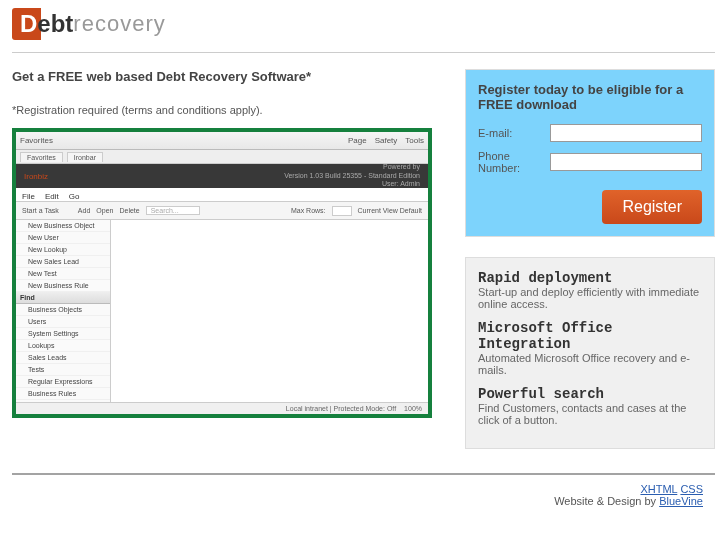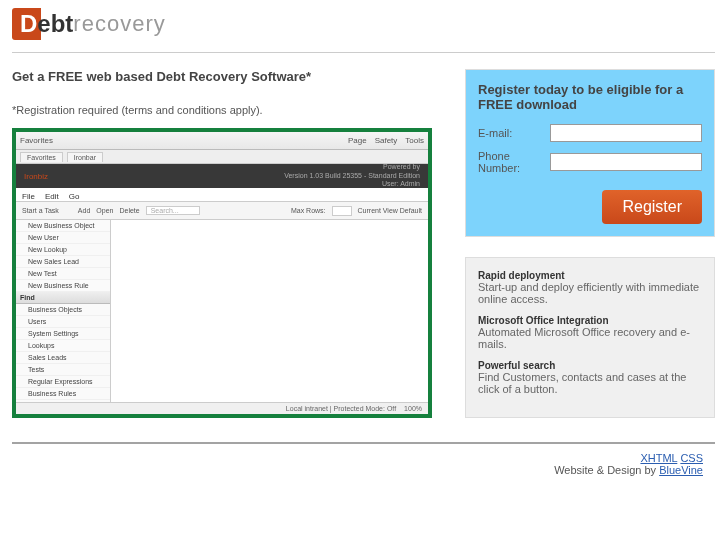--- a/index.html
+++ b/index.html
@@ -35,21 +35,21 @@
     .right-col { width: 250px; }
     .register-box { background: #7dd3fc; border: 1px solid #ddd; padding: 12px; margin-bottom: 20px; }
     .register-box h3 { font-size: 13px; font-weight: bold; color: #444; margin-bottom: 12px; }
     .form-row { display: flex; align-items: center; margin-bottom: 8px; gap: 8px; }
     .form-row label { width: 80px; font-size: 11px; color: #555; }
     .form-row input { flex: 1; border: 1px solid #999; padding: 2px 4px; font-size: 11px; background: #fff; }
     .register-btn { background: linear-gradient(#e0632a, #c9481a); color: #fff; border: none; padding: 8px 20px; font-size: 16px; border-radius: 4px; cursor: pointer; float: right; margin-top: 8px; }
     .register-box::after { content: ""; display: block; clear: both; }
     .features { background: #f0f0f0; border: 1px solid #ddd; padding: 12px; }
     .feature { margin-bottom: 10px; }
-    .feature-title { font-size: 10px; font-weight: bold; color: #333; }
+    .feature-title { font-size: 14px; font-weight: bold; color: #333; font-family: Liberation Mono, monospace; }
     .feature-desc { font-size: 11px; color: #666; }
     .footer { text-align: right; padding: 8px 12px; border-top: 2px solid #a3a3a3; margin: 12px 12px 0; }
     .footer a { color: #2a5db0; font-size: 11px; }
     .footer .credit { font-size: 11px; color: #555; }
   </style>
 </head>
 <body>
 
 <div class="container">
   <div class="header">

